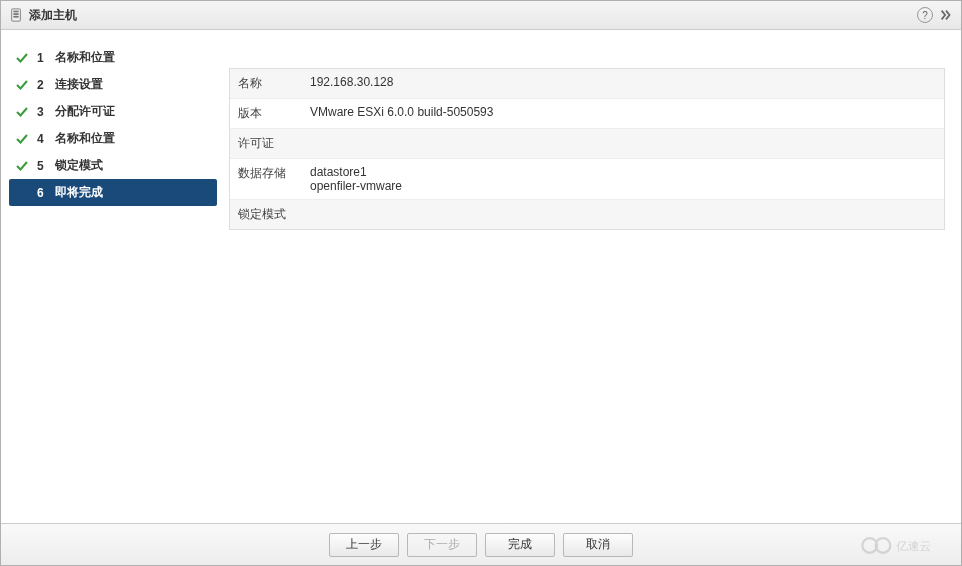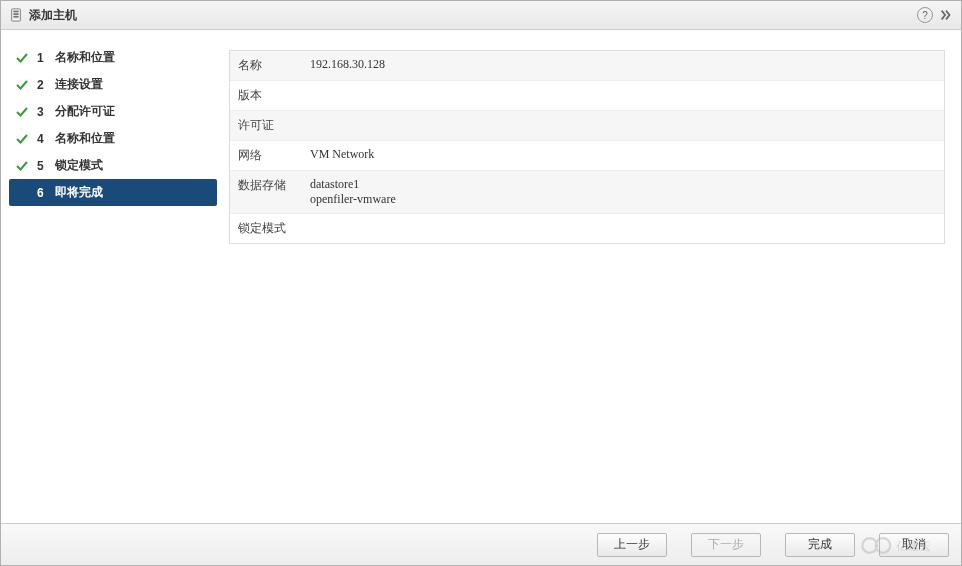--- a/index.html
+++ b/index.html
@@ -65,20 +65,21 @@
     .step.active {
       background: #1a4a7a;
       color: #fff;
       border-radius: 2px;
     }
     .step .num { min-width: 10px; }
     .content {
       flex: 1;
       padding: 20px 16px 16px 8px;
       overflow: auto;
+      margin-top: 18px;
     }
     .summary {
       border: 1px solid #ddd;
       background: #fff;
     }
     .row {
       display: flex;
       border-bottom: 1px solid #eee;
       align-items: flex-start;
     }
@@ -88,31 +89,30 @@
     .row .label {
       width: 72px;
       padding: 6px 8px;
       color: #444;
     }
     .row .value {
       flex: 1;
       padding: 6px 8px;
       color: #333;
       white-space: pre-line;
-      font-family: Liberation Serif, serif;
     }
     .footer {
       height: 42px;
       border-top: 1px solid #ccc;
       background: linear-gradient(#f9f9f9, #ededed);
       display: flex;
       align-items: center;
-      justify-content: flex-end;
+      justify-content: center;
       padding: 0 12px;
-      gap: 24px;
+      gap: 8px;
     }
     .btn {
       min-width: 70px;
       height: 24px;
       padding: 0 12px;
       background: linear-gradient(#fdfdfd, #e9e9e9);
       border: 1px solid #b8b8b8;
       border-radius: 2px;
       font-size: 12px;
       cursor: pointer;
@@ -219,27 +219,24 @@
 
     <div class="content">
       <div class="summary">
 
         <div class="row">
           <div class="label">名称</div>
           <div class="value">192.168.30.128</div>
         </div>
         <div class="row">
           <div class="label">版本</div>
+          <div class="value">VMware ESXi 6.0.0 build-5050593</div>
         </div>
         <div class="row">
           <div class="label">许可证</div>
-        </div>
-        <div class="row">
-          <div class="label">网络</div>
-          <div class="value">VM Network</div>
         </div>
         <div class="row">
           <div class="label">数据存储</div>
           <div class="value">datastore1
 openfiler-vmware</div>
         </div>
         <div class="row">
           <div class="label">锁定模式</div>
         </div>
 

